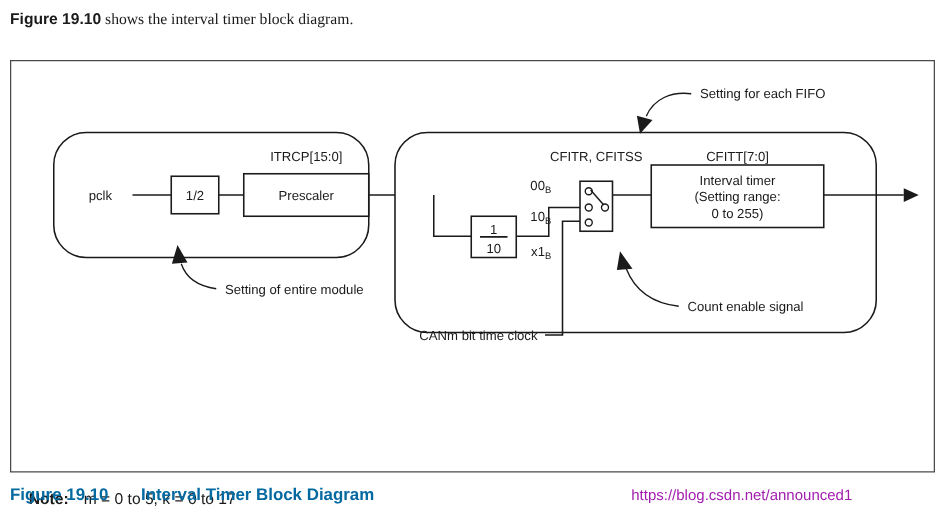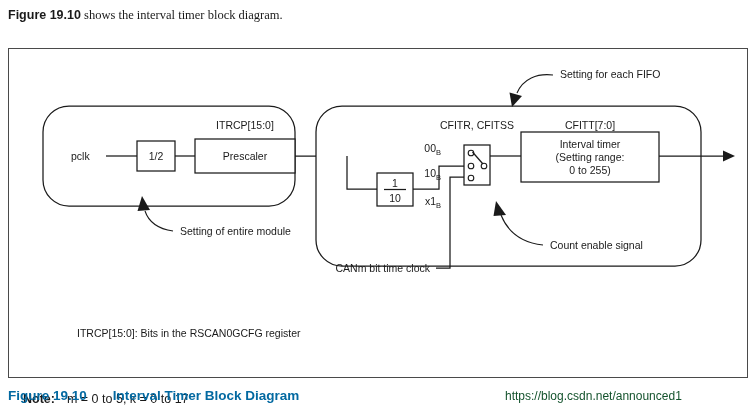--- a/index.html
+++ b/index.html
@@ -129,21 +129,21 @@
     white-space: nowrap;
   }
   #caption-num { margin-right: 26px; }
 
   
   #watermark {
     position: absolute;
     left: 505px;
     top: 389px;
     font-size: 12px;
-    color: #14532d;
+    color: #a21caf;
     white-space: nowrap;
     user-select: none;
   }
 </style>
 </head>
 <body>
 
 <div id="intro-line">
   <span class="fig-ref">Figure 19.10</span><span> shows the interval timer block diagram.</span>
 </div>
@@ -235,21 +235,20 @@
     <text class="dg-text" x="581" y="125" text-anchor="middle">0 to 255)</text>
 
     <text class="dg-text" x="551" y="29">Setting for each FIFO</text>
 
     <text class="dg-text" x="171" y="186">Setting of entire module</text>
 
     <text class="dg-text" x="541" y="200">Count enable signal</text>
   </svg>
 
   <div id="legend-block">
-    <div>ITRCP[15:0]: Bits in the RSCAN0GCFG register</div>
   </div>
 
   <div id="note-row">
     <span id="note-label">Note:</span><span>m = 0 to 5, k = 0 to 17</span>
   </div>
 
 </div>
 
 <div id="figure-caption">
   <span id="caption-num">Figure 19.10</span><span>Interval Timer Block Diagram</span>

